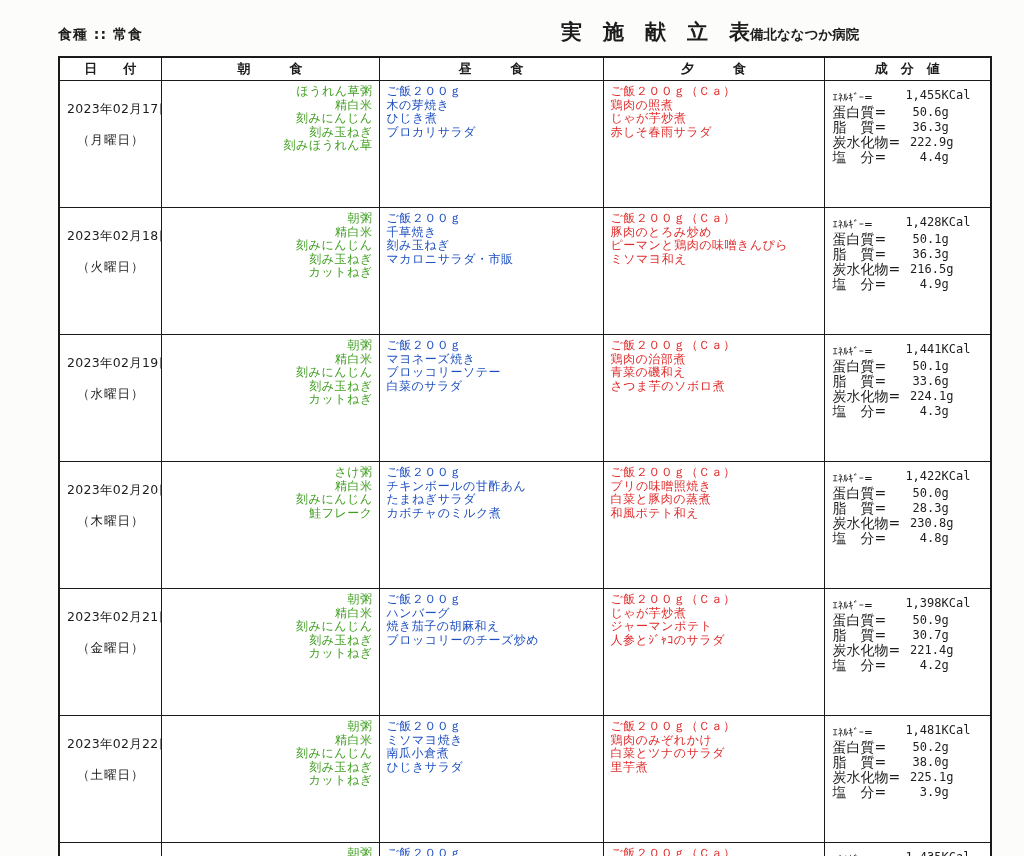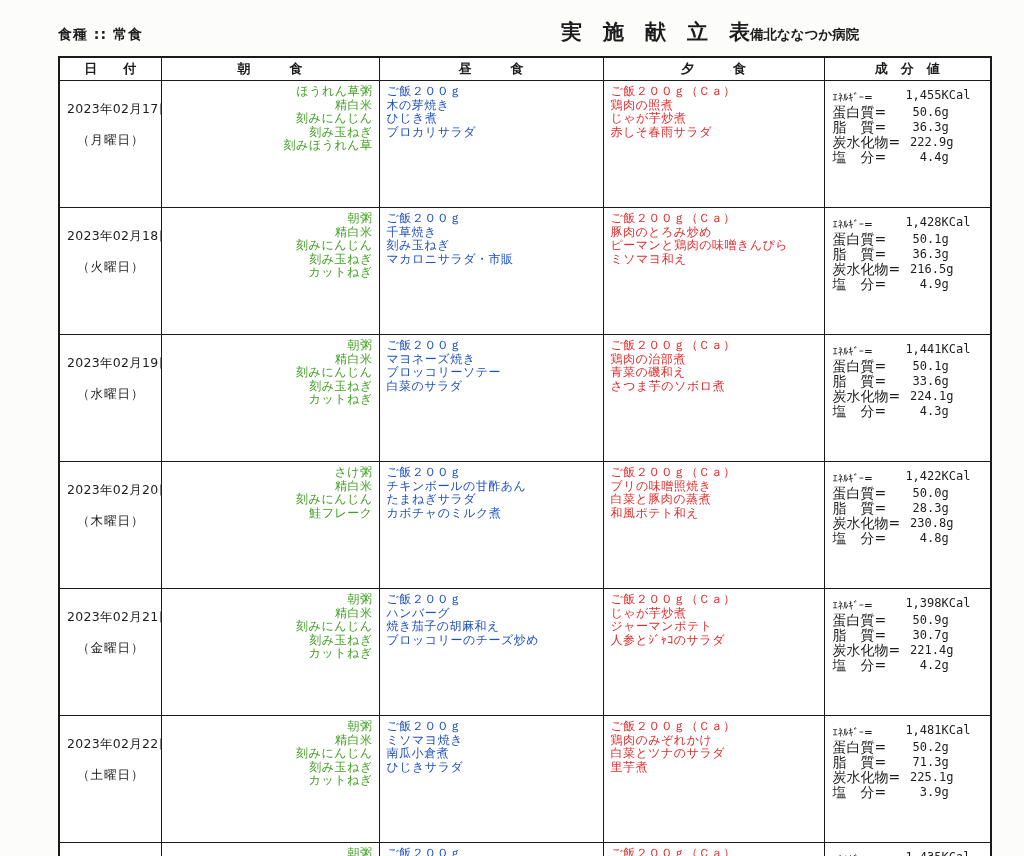--- a/index.html
+++ b/index.html
@@ -399,21 +399,21 @@
               <span class="nutri-value">1,481</span>
               <span class="nutri-unit">KCal</span>
             </div>
             <div class="nutri-line">
               <span class="nutri-label">蛋白質=</span>
               <span class="nutri-value">50.2</span>
               <span class="nutri-unit">g</span>
             </div>
             <div class="nutri-line">
               <span class="nutri-label">脂　質=</span>
-              <span class="nutri-value">71.3</span>
+              <span class="nutri-value">38.0</span>
               <span class="nutri-unit">g</span>
             </div>
             <div class="nutri-line">
               <span class="nutri-label">炭水化物=</span>
               <span class="nutri-value">225.1</span>
               <span class="nutri-unit">g</span>
             </div>
             <div class="nutri-line">
               <span class="nutri-label">塩　分=</span>
               <span class="nutri-value">3.9</span>

